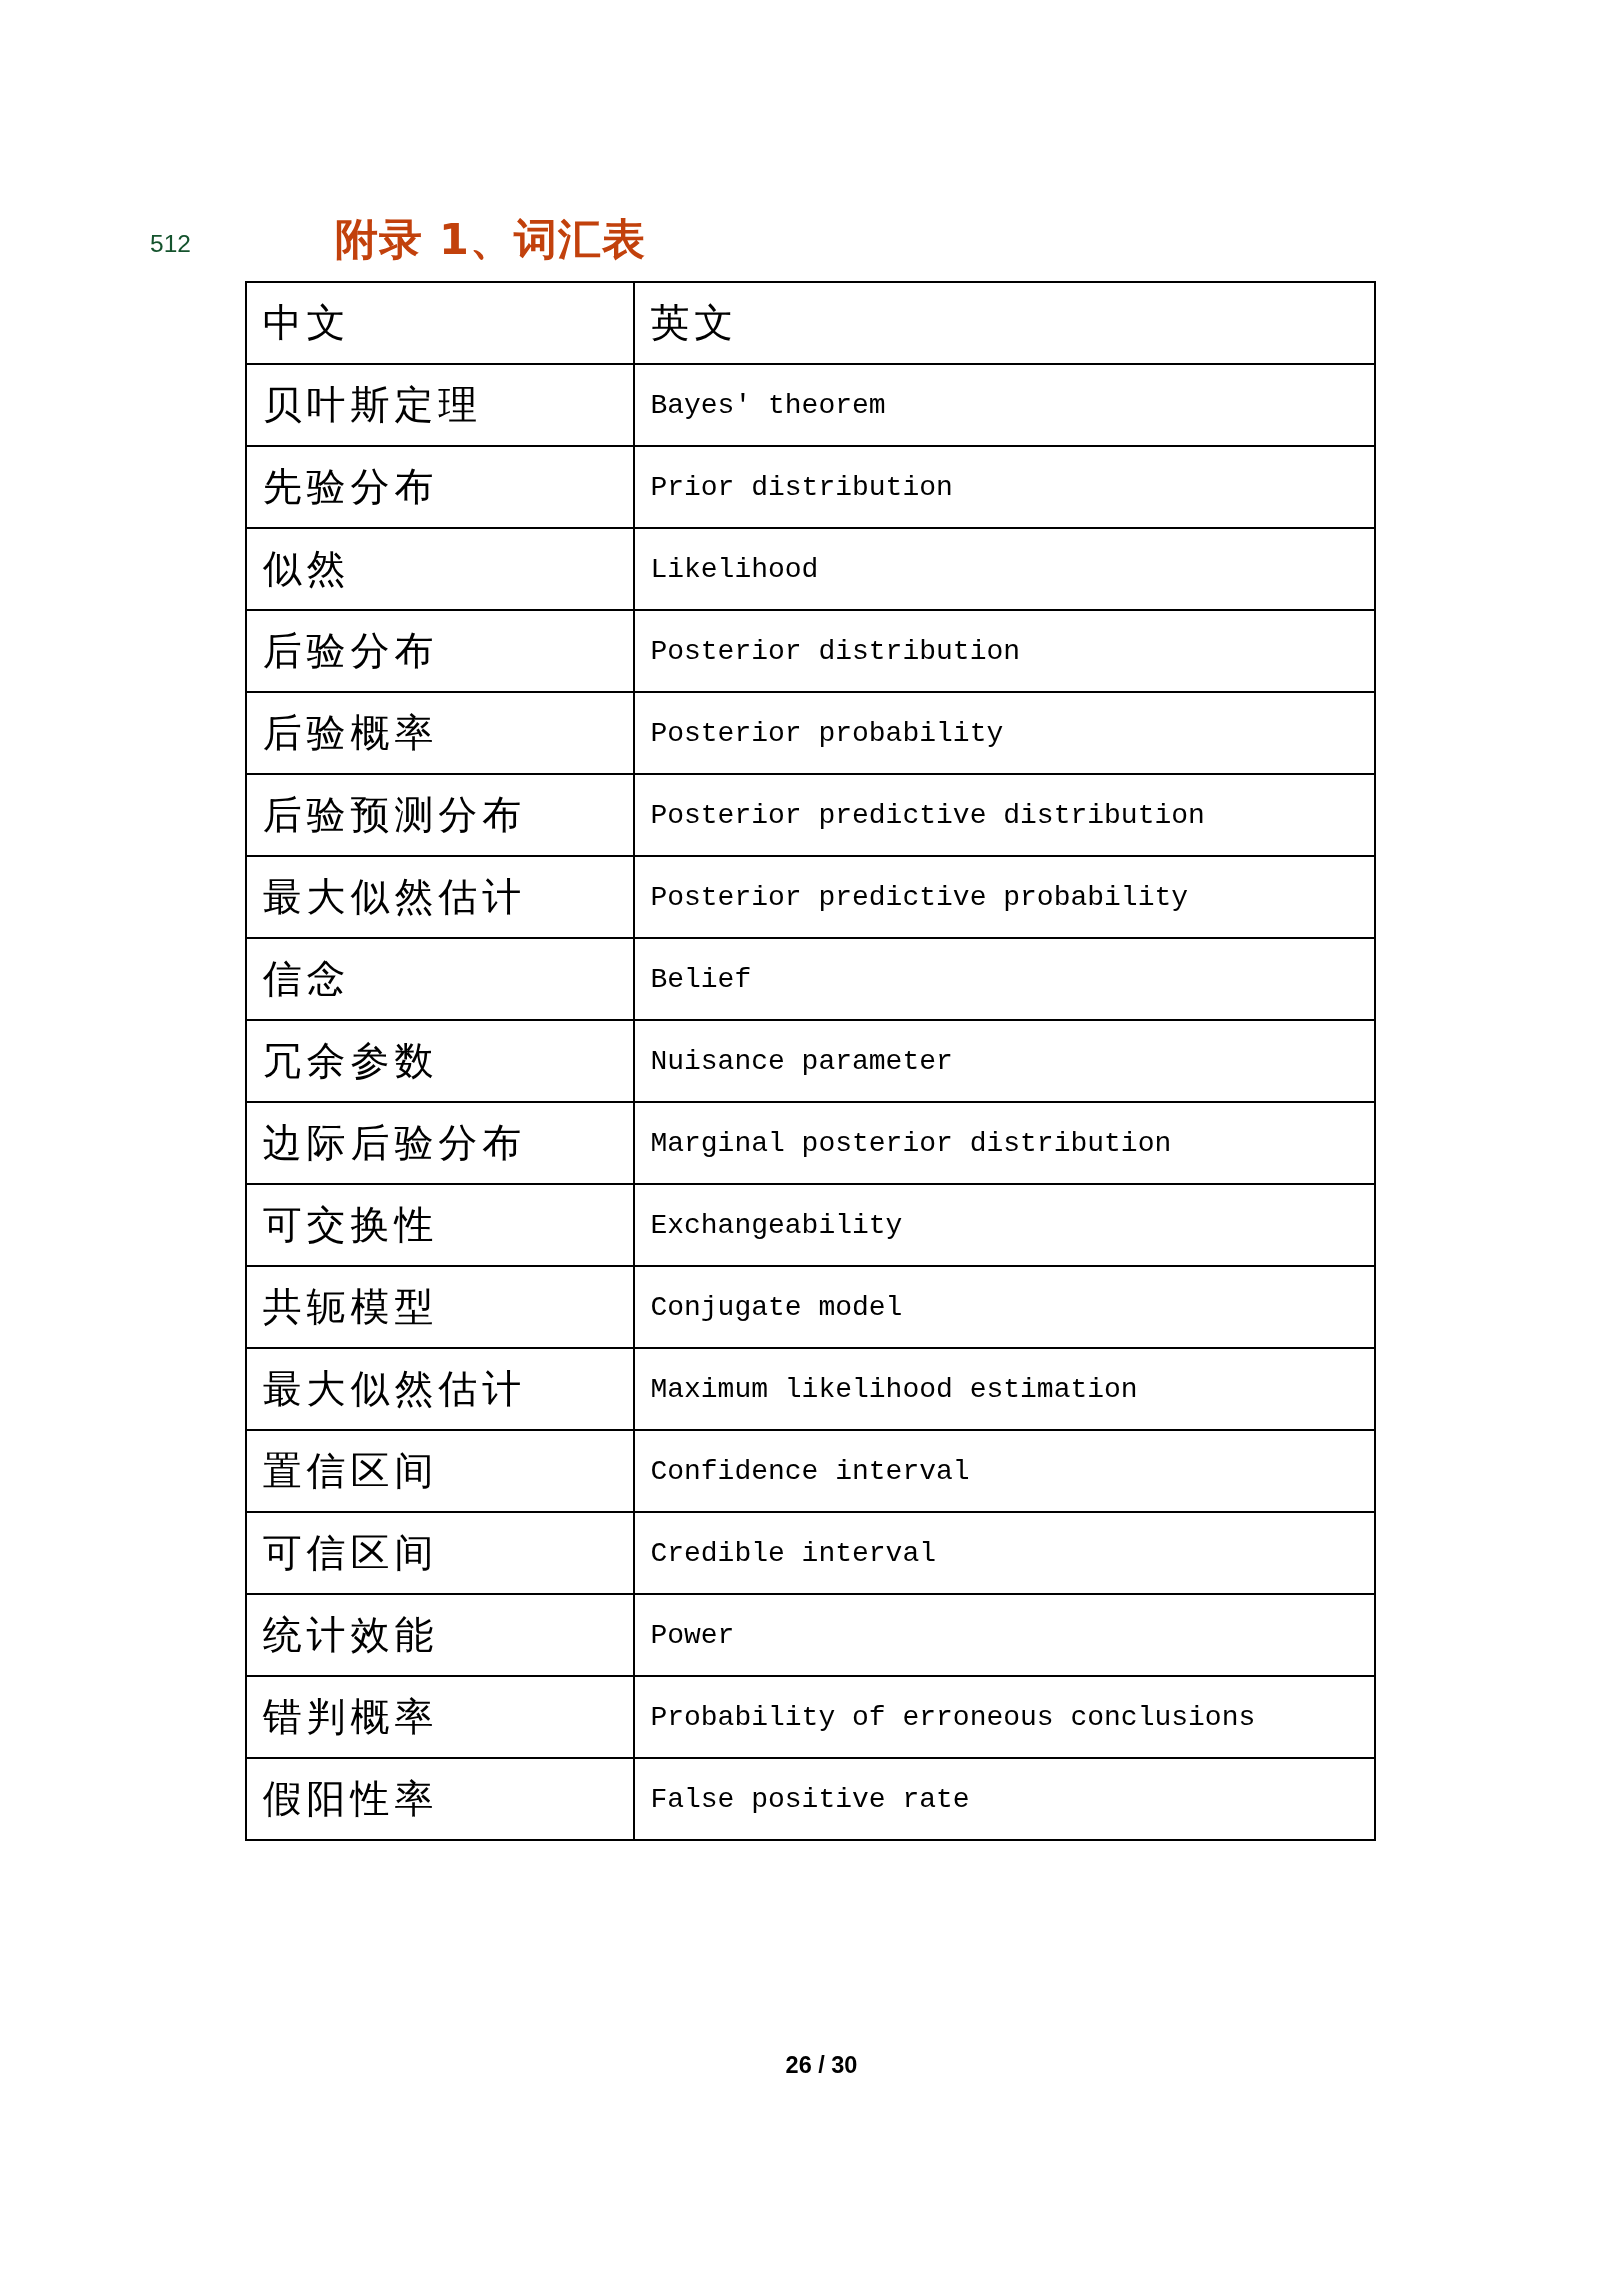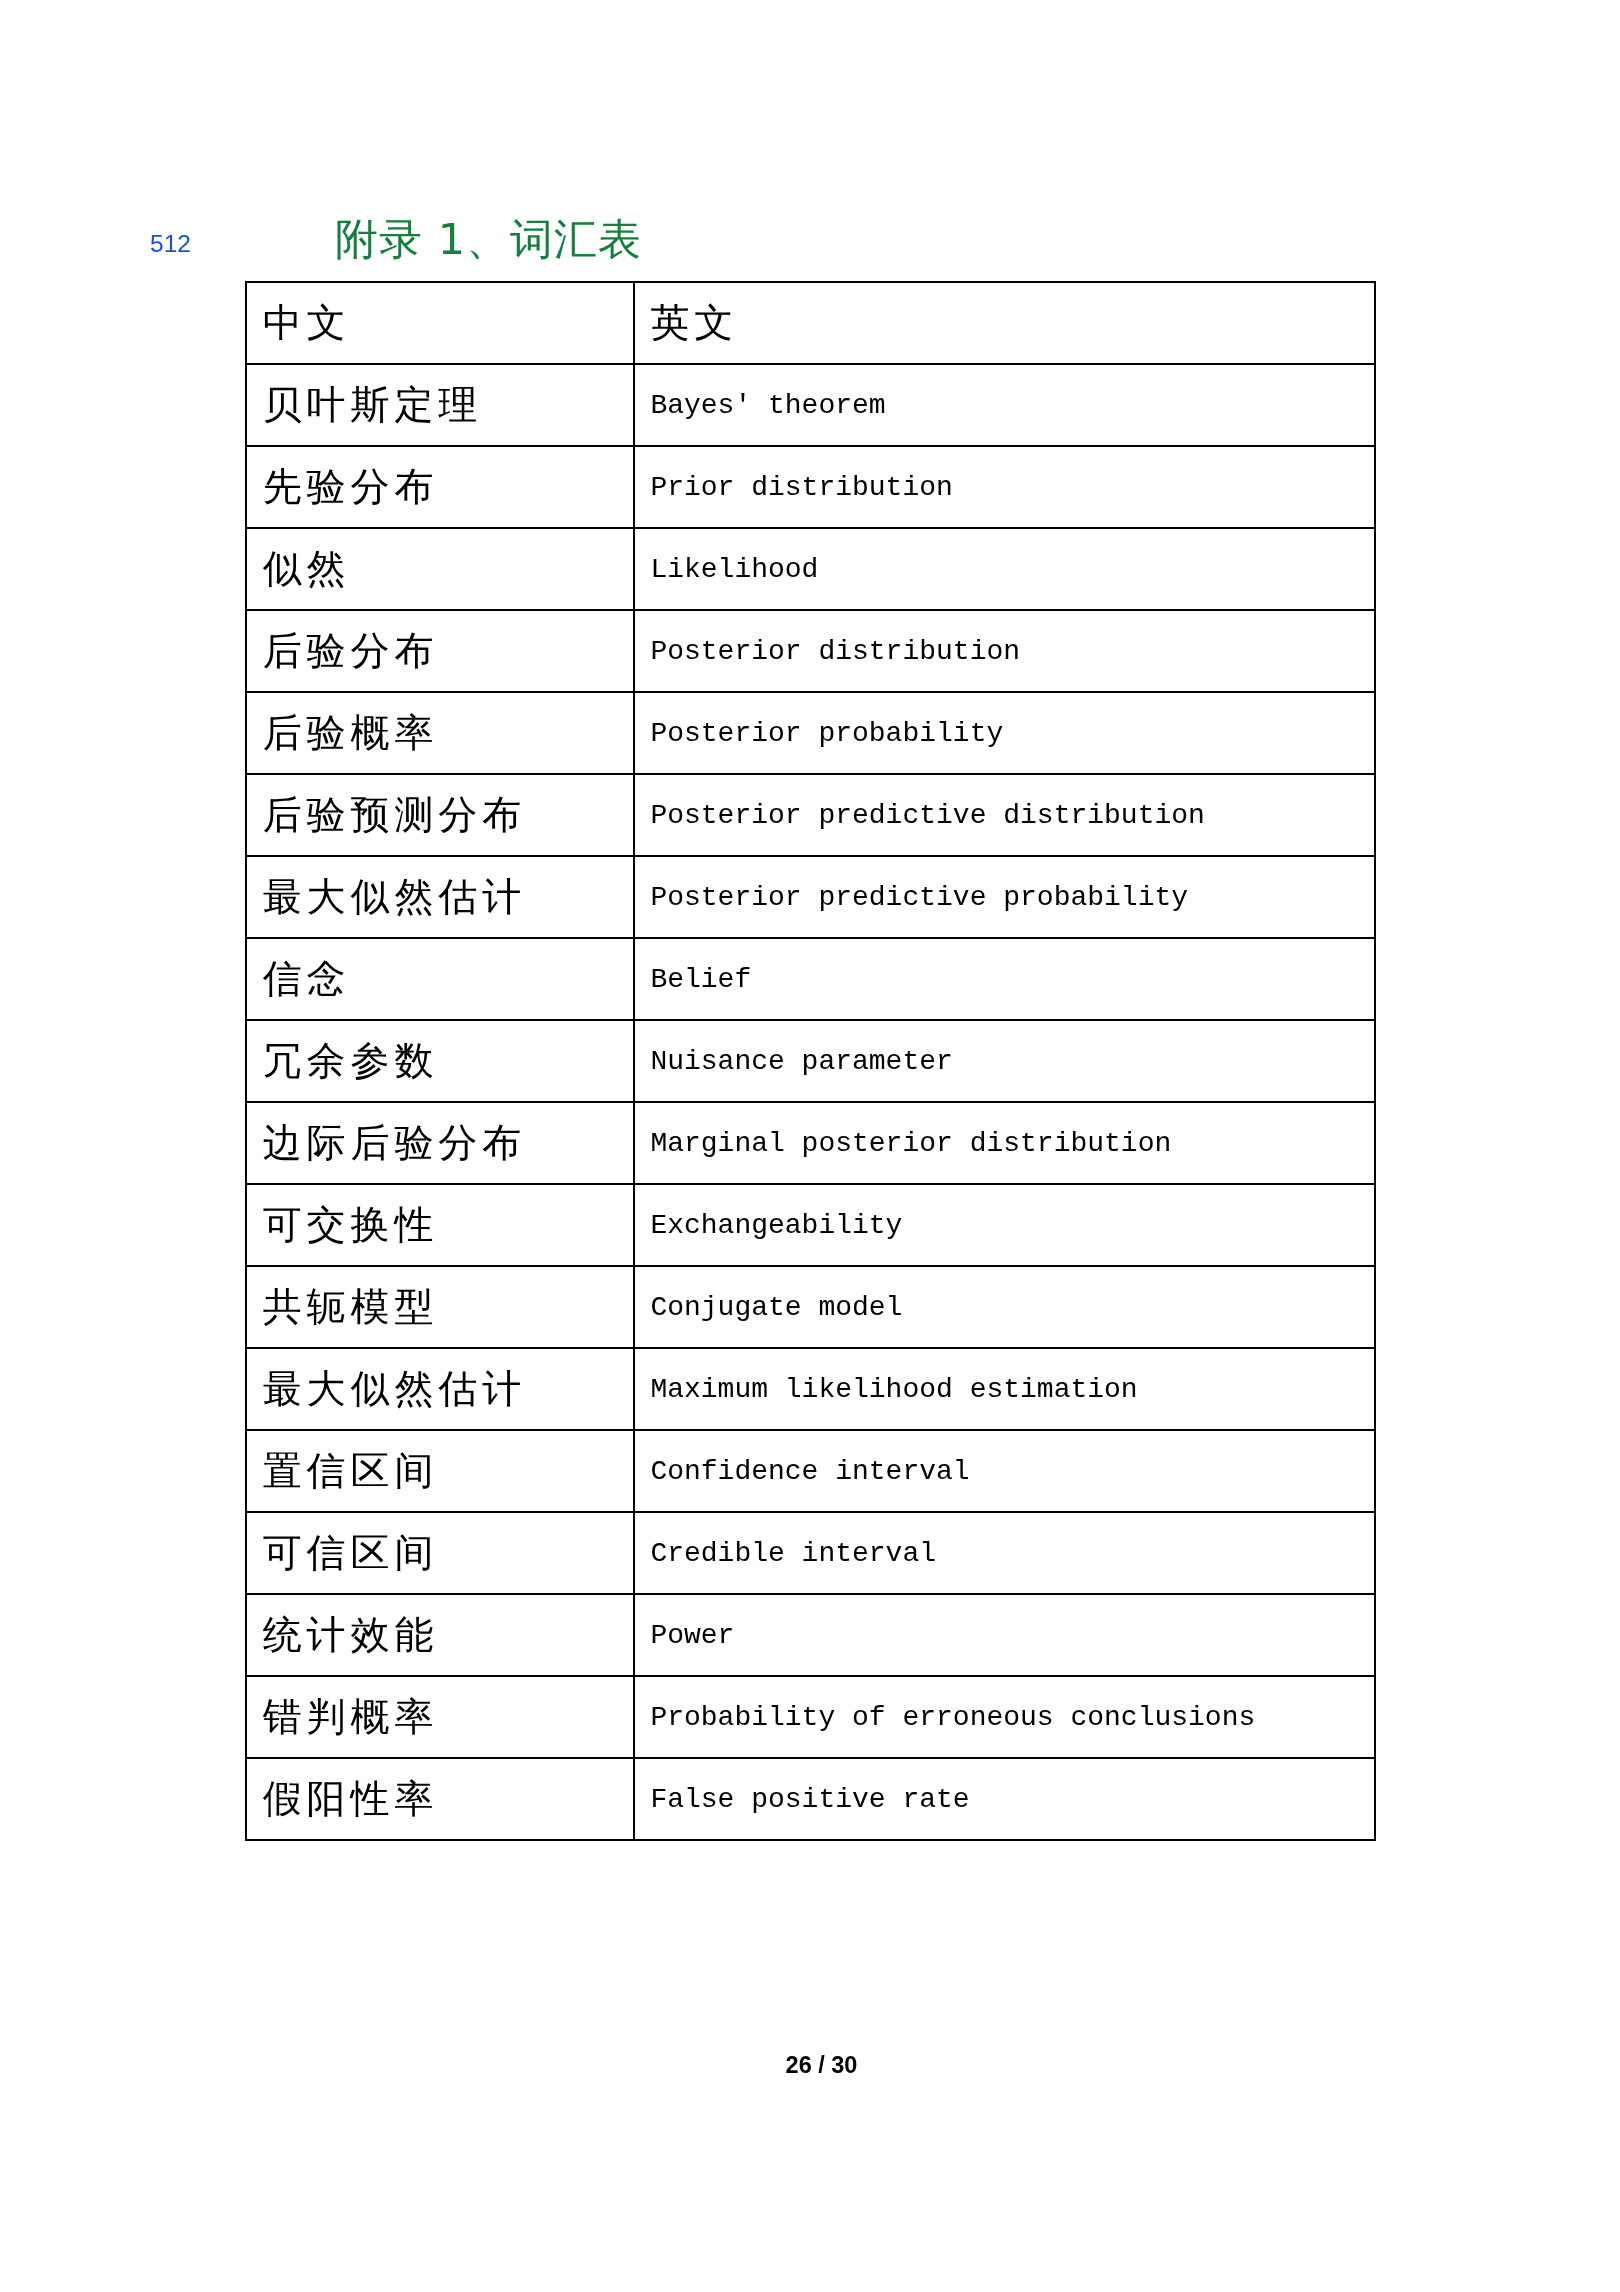--- a/index.html
+++ b/index.html
@@ -1,25 +1,25 @@
 <!DOCTYPE html>
 <html><head>
 <meta charset="utf-8">
 <style>
   html, body { margin: 0; padding: 0; background: #ffffff; }
   body { width: 1620px; height: 2293px; position: relative; overflow: hidden; color: #000; }
   .line-no {
     position: absolute; left: 150px; top: 229px;
     font-family: "Liberation Sans", "DejaVu Sans", sans-serif;
-    font-size: 24.5px; line-height: 29px; color: #1d4ed8;
+    font-size: 24.5px; line-height: 29px; color: #14532d;
   }
   .title {
     position: absolute; left: 335px; top: 212px;
     font-family: "DejaVu Sans", "Liberation Sans", sans-serif;
-    font-size: 43px; line-height: 55px; font-weight: normal; color: #15803d;
+    font-size: 43px; line-height: 55px; font-weight: bold; color: #c2410c;
     letter-spacing: 1px;
   }
   table.glossary {
     position: absolute; left: 245px; top: 281px;
     width: 1131px; border-collapse: collapse;
     table-layout: fixed;
   }
   table.glossary td {
     border: 2.9px solid #000;
     height: 80px;

